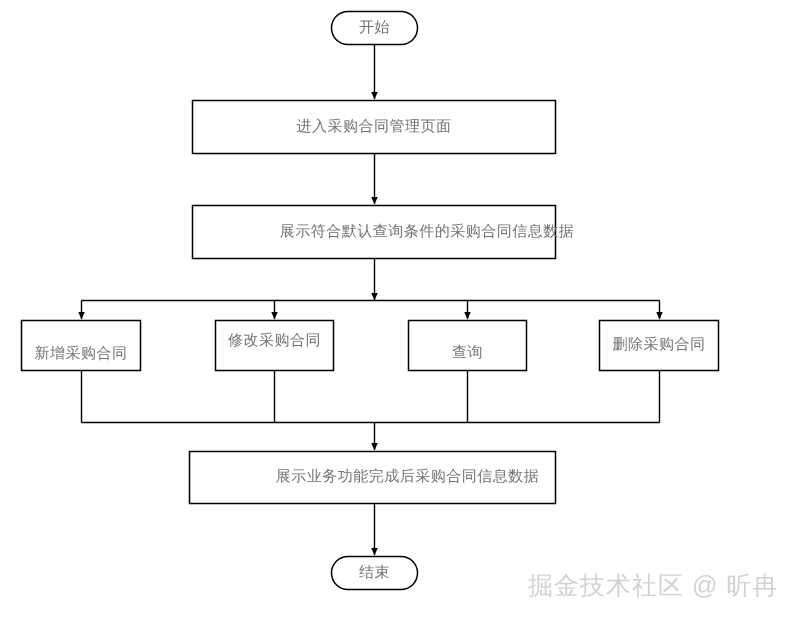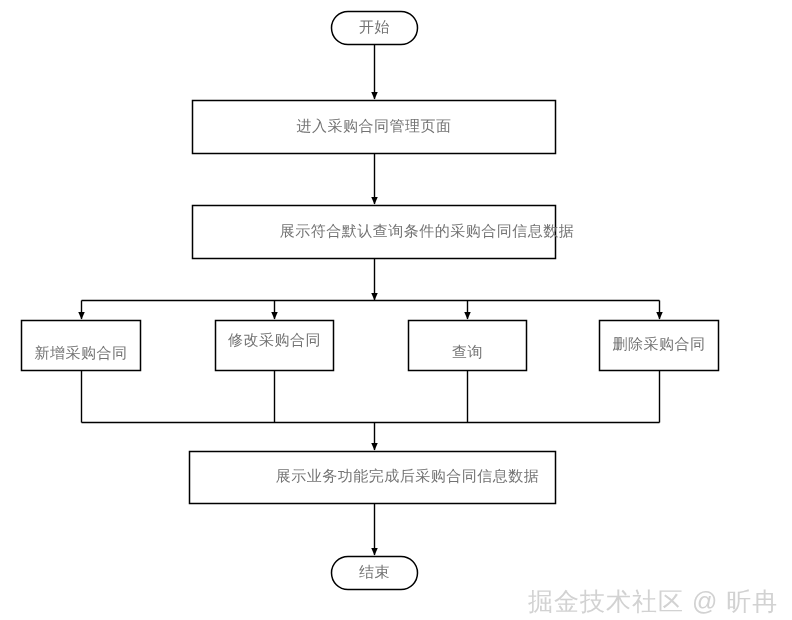--- a/index.html
+++ b/index.html
@@ -39,21 +39,20 @@
     left: 528px;
     top: 568px;
     width: 250px;
     height: 34px;
     display: flex;
     align-items: center;
     color: #d2d2d2;
     font-size: 25px;
     letter-spacing: 1px;
     white-space: nowrap;
-    margin-top: 16px;
   }
 </style>
 </head>
 <body>
 
 <svg id="flow-canvas" viewBox="0 0 792 620">
   <defs>
     <marker id="arrowhead" markerWidth="9" markerHeight="9" refX="7.4" refY="4" orient="auto" markerUnits="userSpaceOnUse">
       <path d="M0,0.6 L8,4 L0,7.4 z" fill="#000000"></path>
     </marker>

